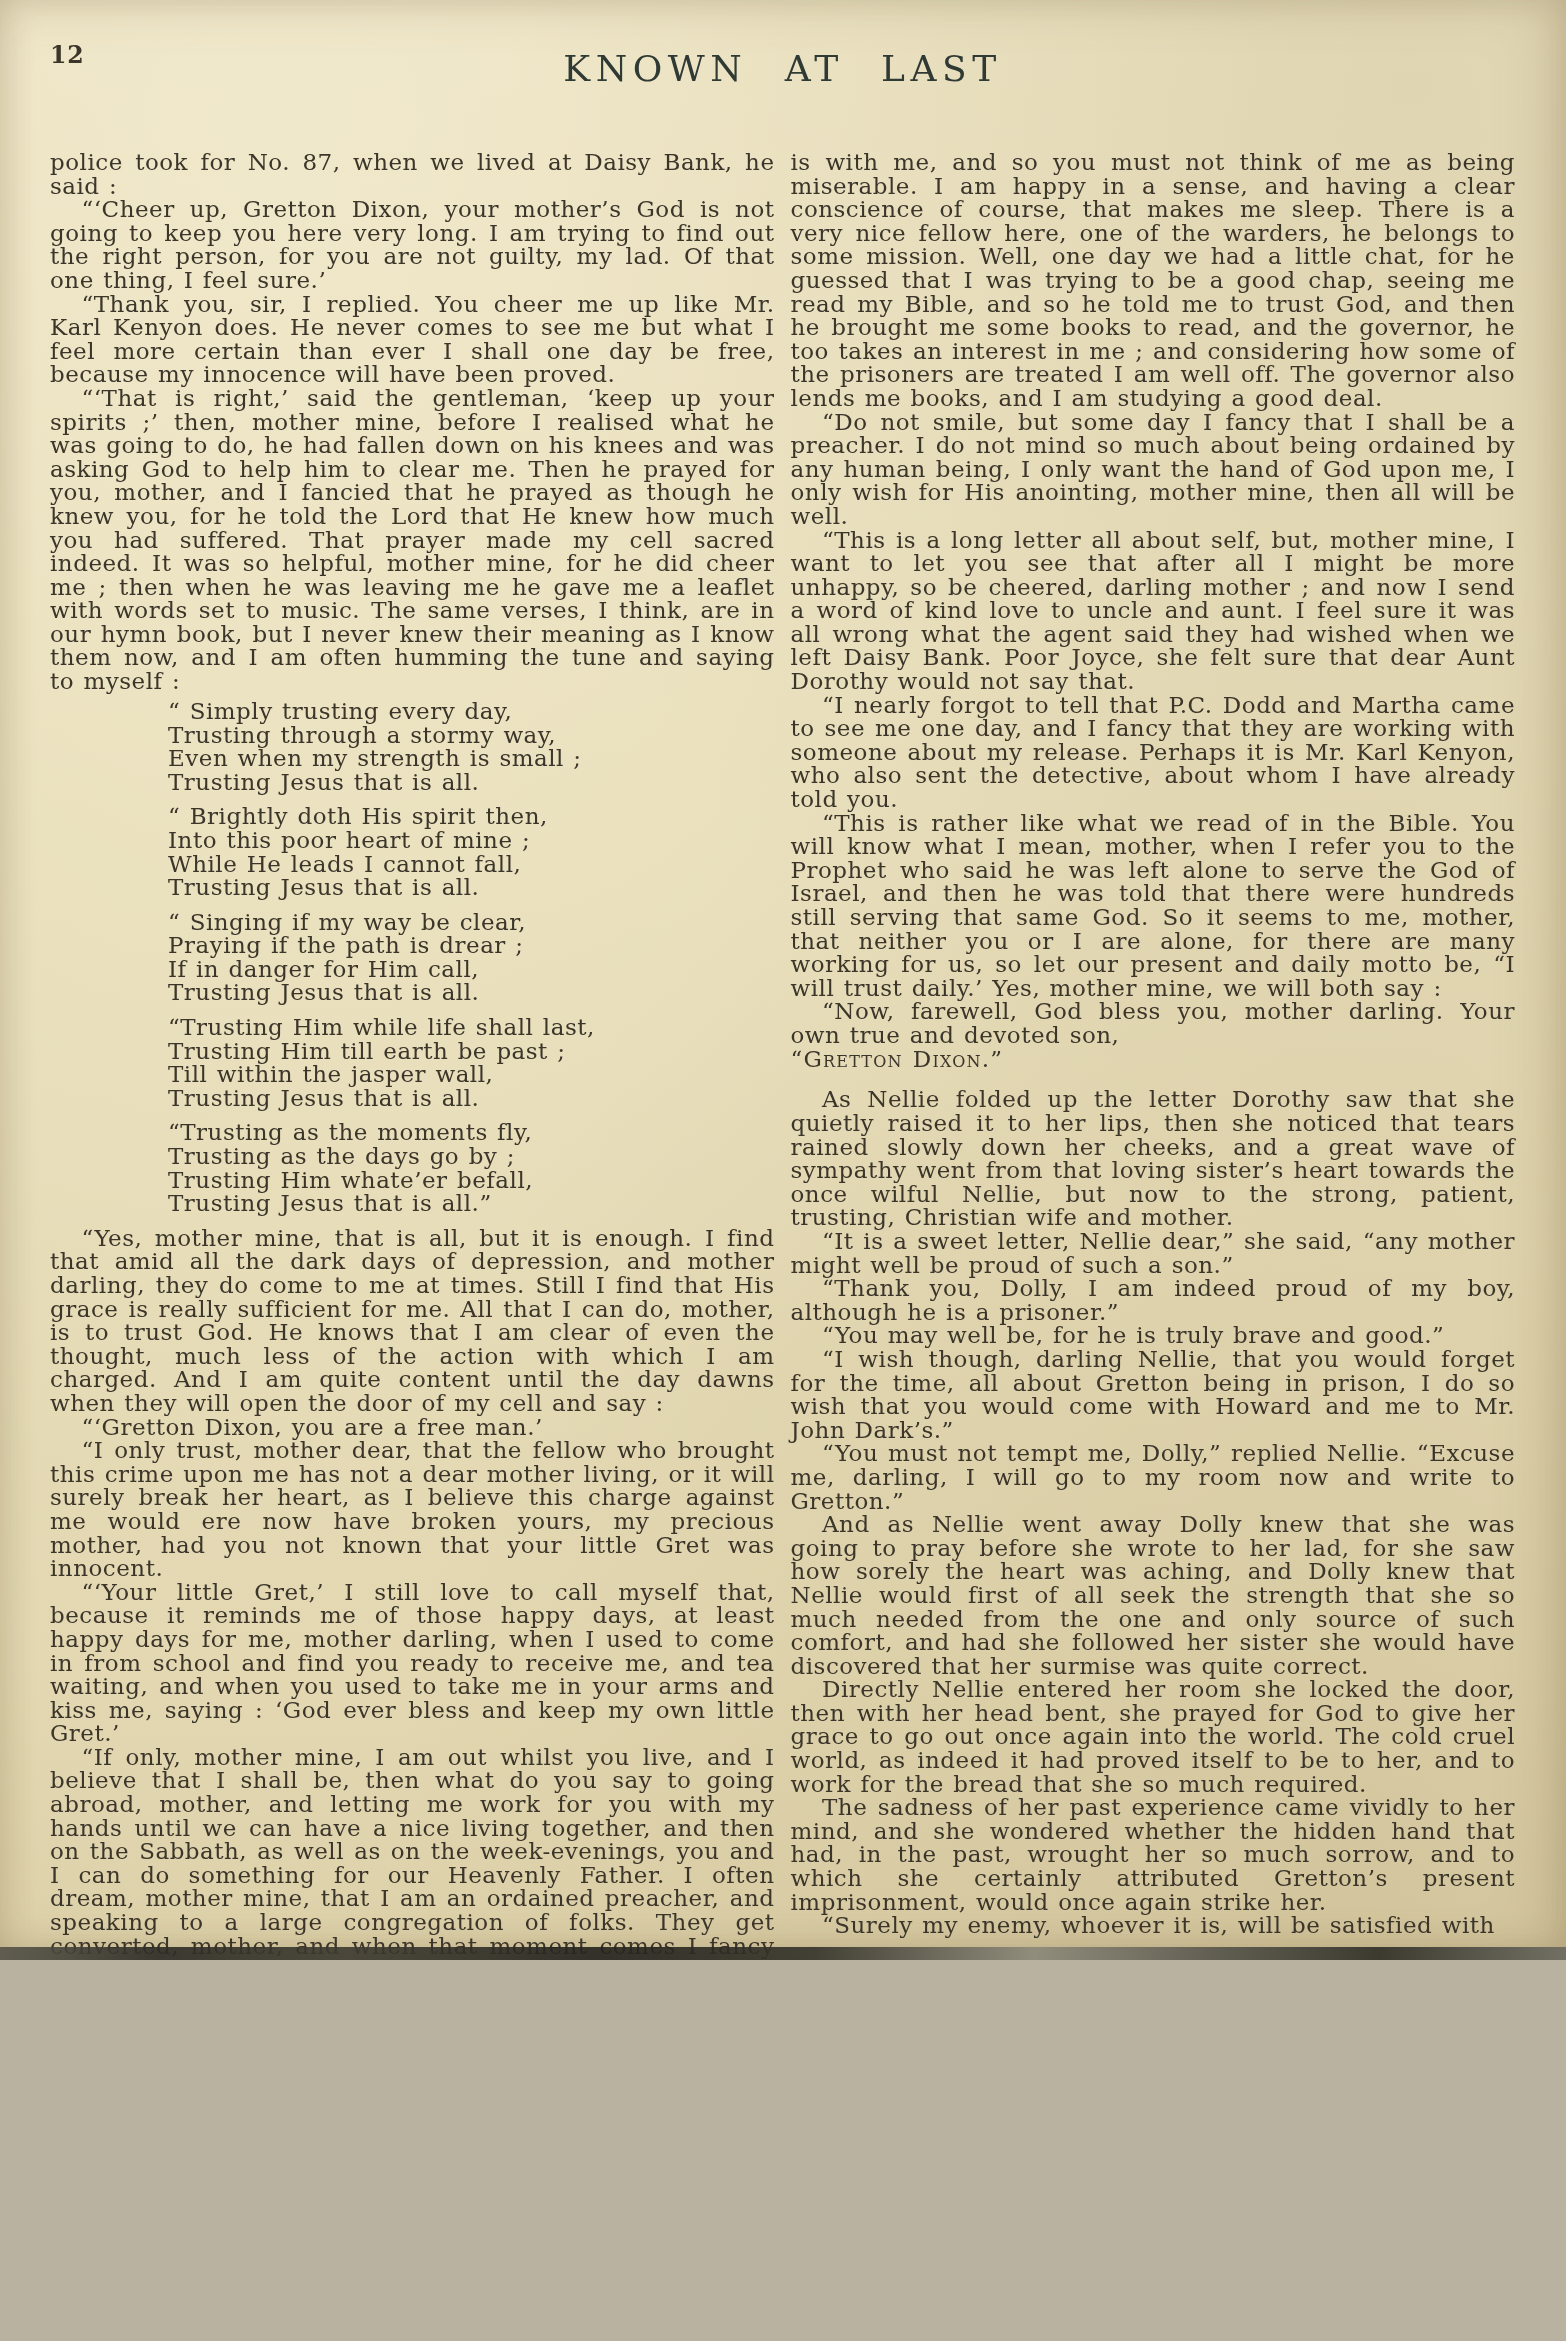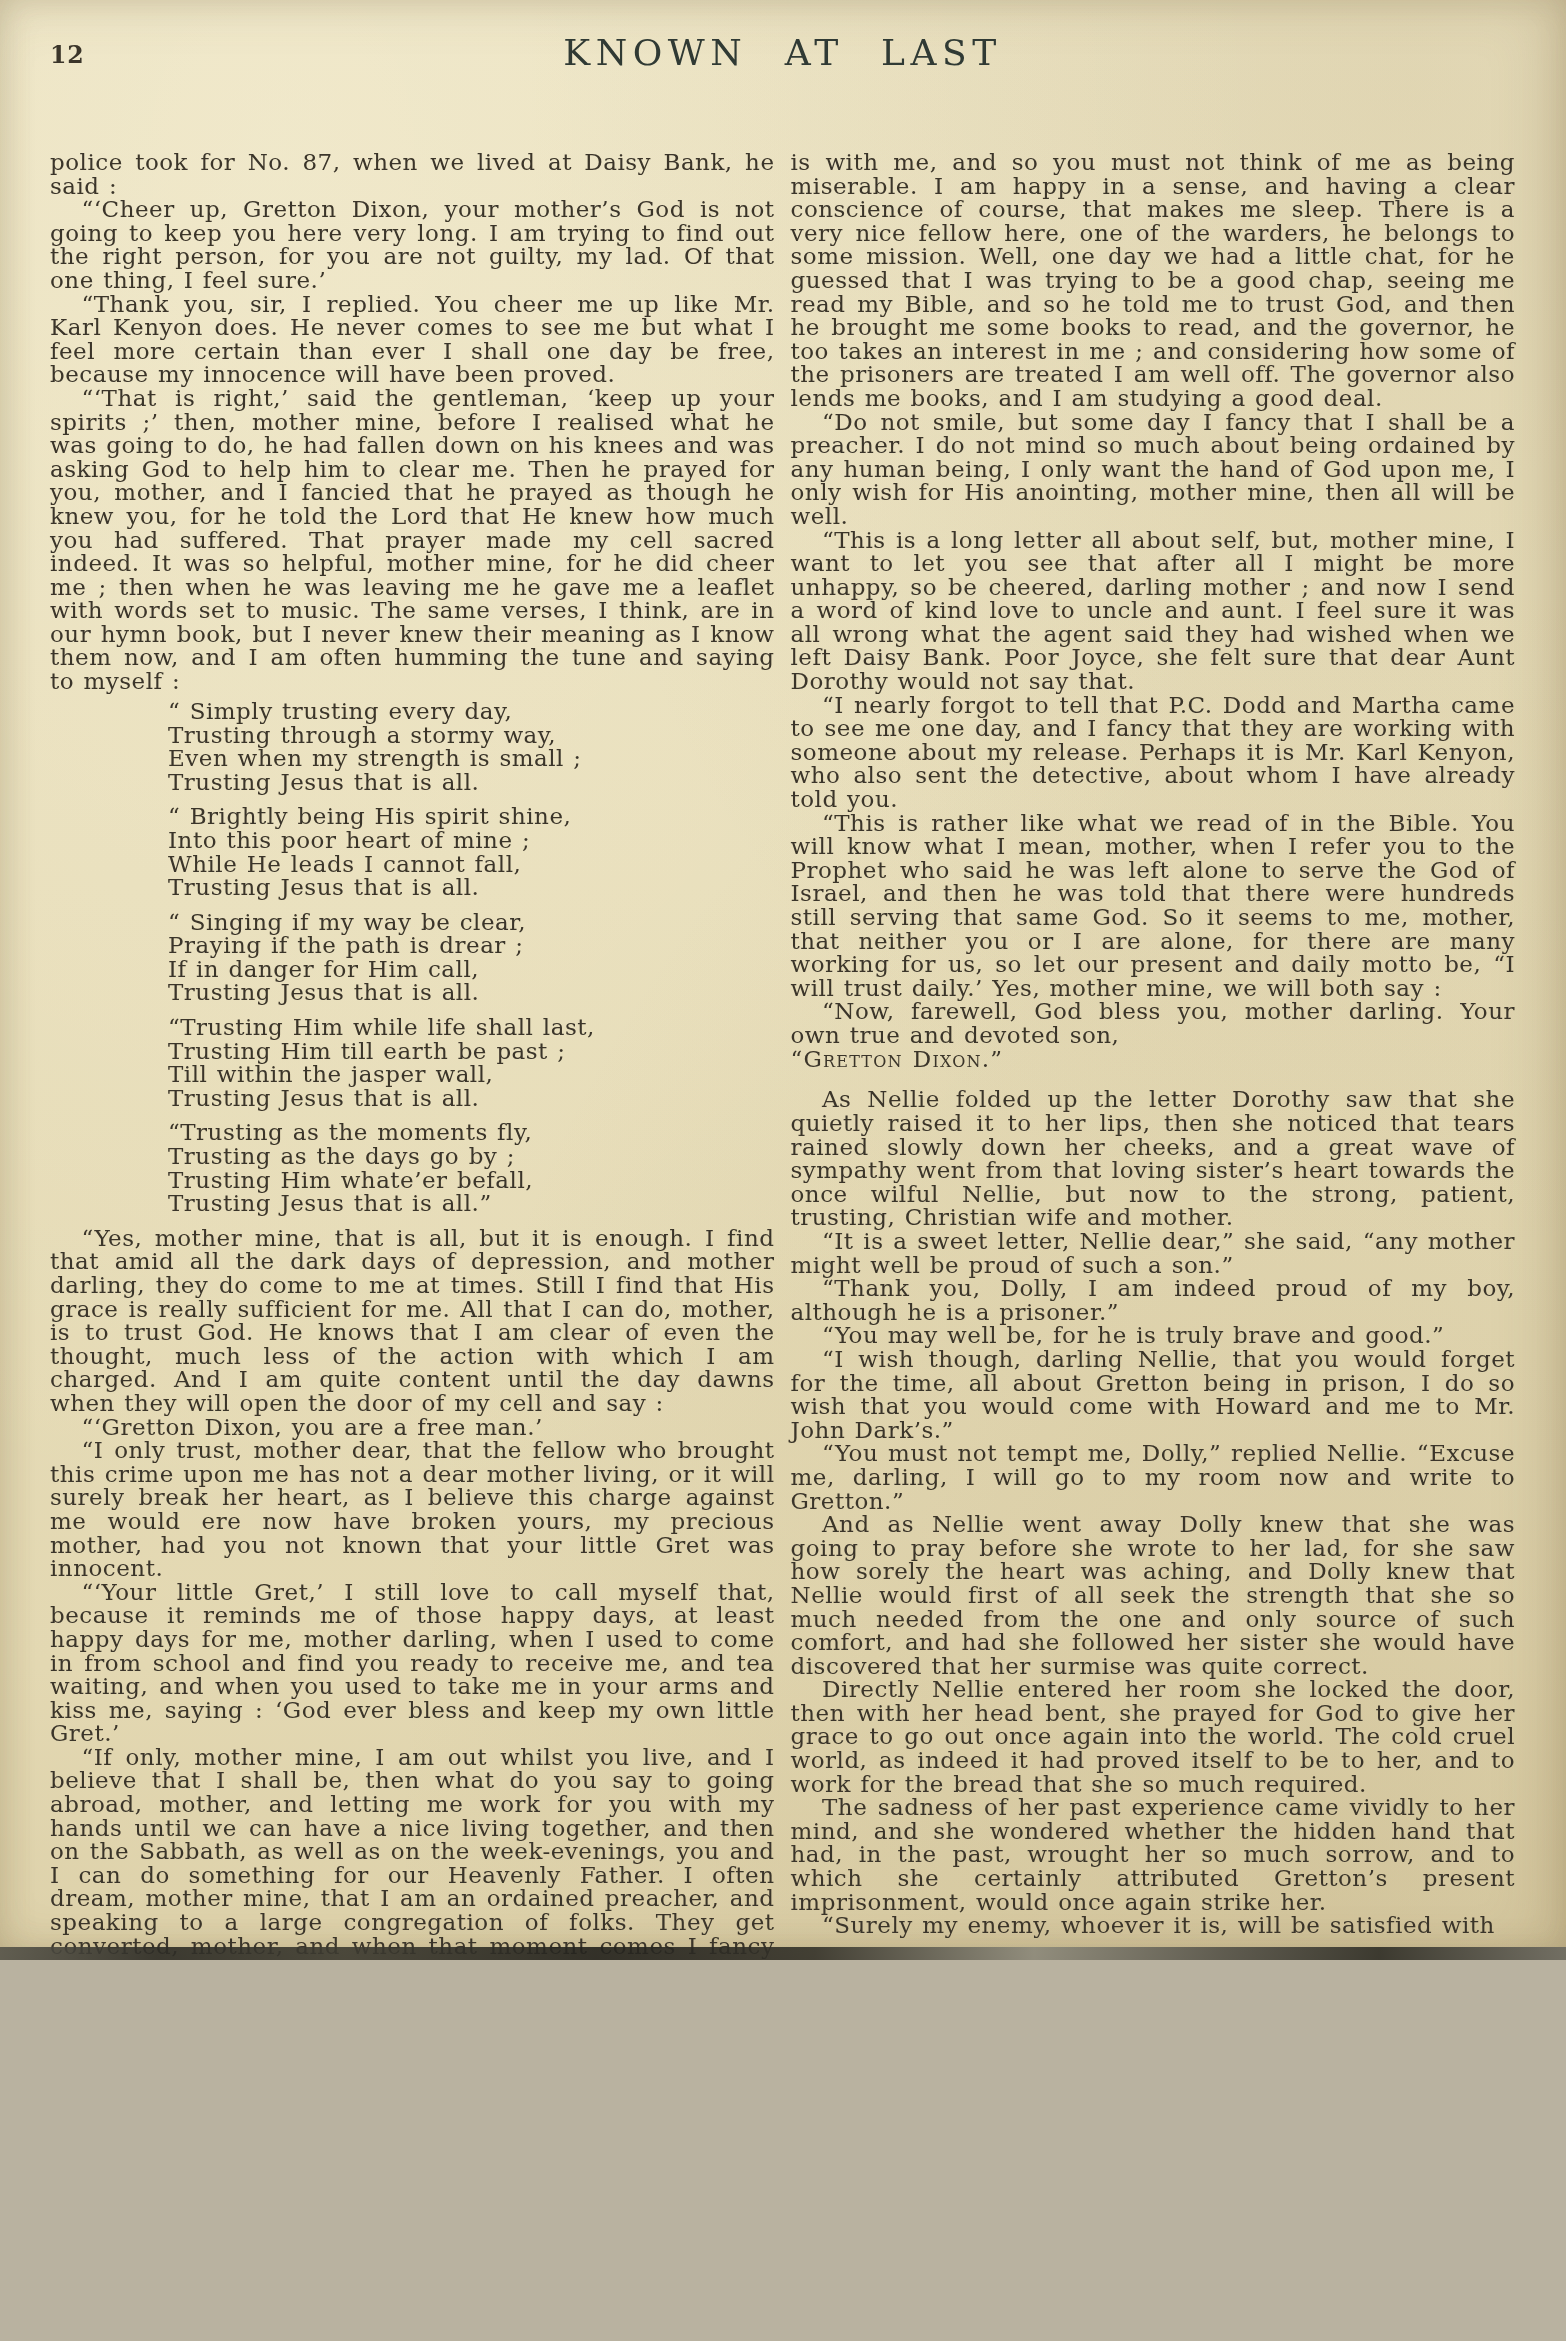--- a/index.html
+++ b/index.html
@@ -39,21 +39,21 @@
   }
   .page-number {
     position: absolute;
     left: 0;
     top: 9.4px;
     font-size: 23.6px;
     font-weight: bold;
     letter-spacing: 0.8px;
   }
   h1.page-title {
-    margin: 0;
+    margin: 16px;
     text-align: center;
     font-size: 36px;
     font-weight: normal;
     letter-spacing: 5.5px;
     word-spacing: 20.5px;
     color: #303a34;
   }
   main.page-body {
     position: absolute;
     top: 151px;
@@ -113,21 +113,21 @@
         <p class="para">“‘Cheer up, Gretton Dixon, your mother’s God is not going to keep you here very long.  I am trying to find out the right person, for you are not guilty, my lad.  Of that one thing, I feel sure.’</p>
         <p class="para">“Thank you, sir, I replied.  You cheer me up like Mr. Karl Kenyon does.  He never comes to see me but what I feel more certain than ever I shall one day be free, because my innocence will have been proved.</p>
         <p class="para">“‘That is right,’ said the gentleman, ‘keep up your spirits ;’ then, mother mine, before I realised what he was going to do, he had fallen down on his knees and was asking God to help him to clear me.  Then he prayed for you, mother, and I fancied that he prayed as though he knew you, for he told the Lord that He knew how much you had suffered.  That prayer made my cell sacred indeed.  It was so helpful, mother mine, for he did cheer me ; then when he was leaving me he gave me a leaflet with words set to music.  The same verses, I think, are in our hymn book, but I never knew their meaning as I know them now, and I am often humming the tune and saying to myself :</p>
         <div class="verse">
           <div class="verse-line">“ Simply trusting every day,</div>
           <div class="verse-line">Trusting through a stormy way,</div>
           <div class="verse-line">Even when my strength is small ;</div>
           <div class="verse-line">Trusting Jesus that is all.</div>
         </div>
         <div class="verse">
-          <div class="verse-line">“ Brightly being His spirit shine,</div>
+          <div class="verse-line">“ Brightly doth His spirit then,</div>
           <div class="verse-line">Into this poor heart of mine ;</div>
           <div class="verse-line">While He leads I cannot fall,</div>
           <div class="verse-line">Trusting Jesus that is all.</div>
         </div>
         <div class="verse">
           <div class="verse-line">“ Singing if my way be clear,</div>
           <div class="verse-line">Praying if the path is drear ;</div>
           <div class="verse-line">If in danger for Him call,</div>
           <div class="verse-line">Trusting Jesus that is all.</div>
         </div>

